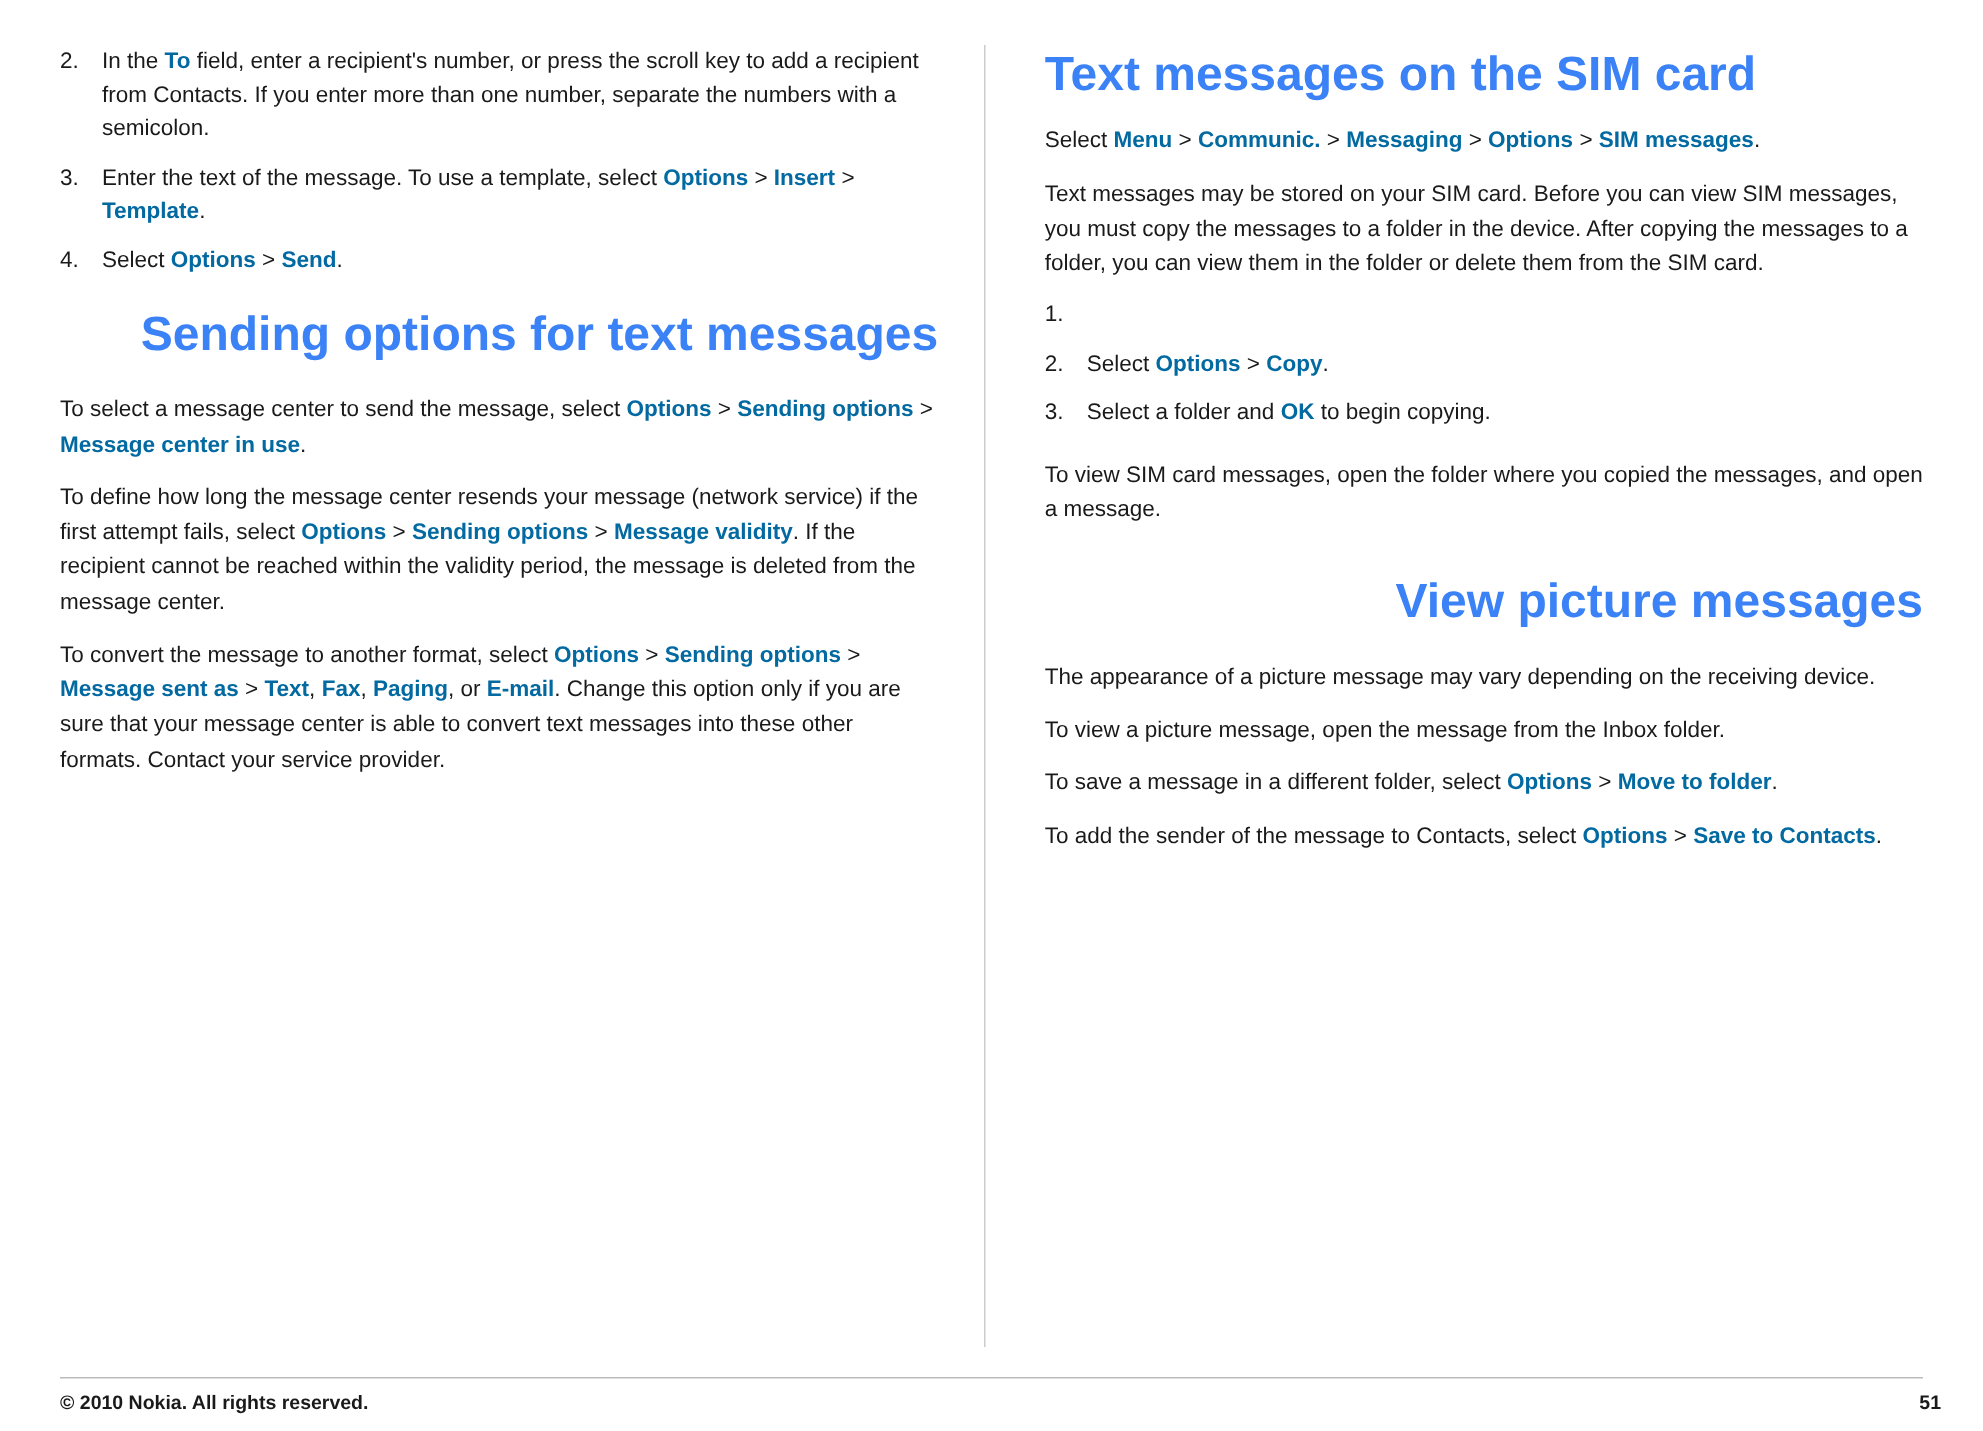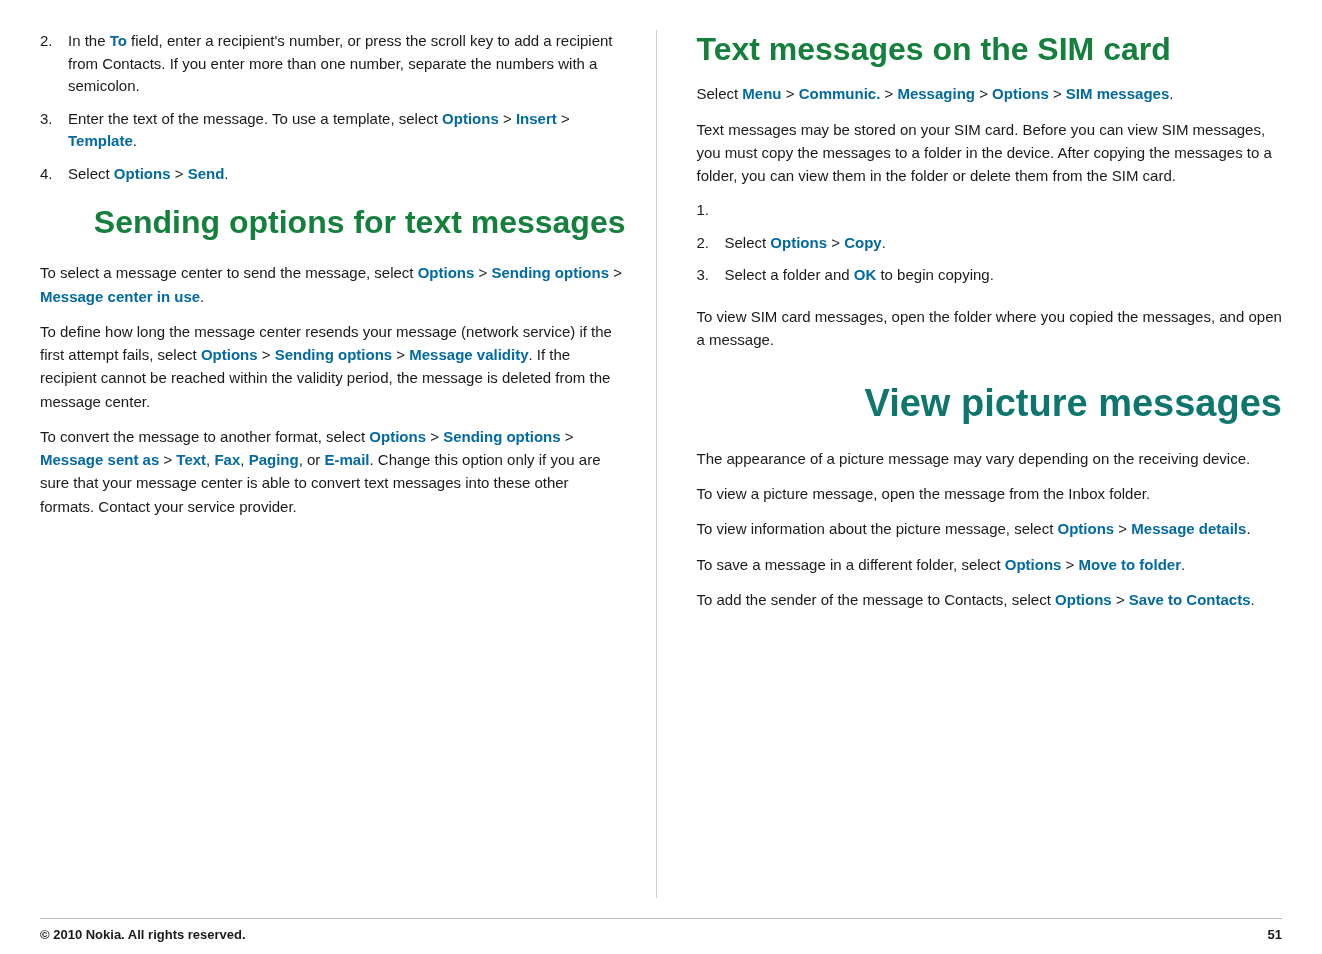--- a/index.html
+++ b/index.html
@@ -42,39 +42,39 @@
       margin-bottom: 10px;
       line-height: 1.5;
     }
     .numbered-list li .num {
       min-width: 28px;
       font-weight: normal;
     }
     .section-title {
       font-size: 32px;
       font-weight: bold;
-      color: #15803d;
+      color: #3b82f6;
       margin-bottom: 14px;
       line-height: 1.2;
     }
     .section-title-sm {
-      font-size: 38px;
+      font-size: 32px;
       font-weight: bold;
-      color: #0f766e;
+      color: #3b82f6;
       margin-bottom: 10px;
       line-height: 1.2;
     }
     p {
       line-height: 1.55;
       margin-bottom: 12px;
     }
     .footer {
       display: flex;
       justify-content: space-between;
-      padding: 8px 40px 12px 40px;
+      padding: 8px 28px 12px 40px;
       font-size: 13px;
       font-weight: bold;
       color: #1a1a1a;
       border-top: none;
     }
     .divider {
       height: 1px;
       background: #bbb;
       margin: 0 40px;
     }
@@ -143,23 +143,20 @@
         </li>
       </ul>
       <p>To view SIM card messages, open the folder where you copied the messages, and open a message.</p>
     </div>
 
     <div>
       <h2 class="section-title-sm section-gap">View picture messages</h2>
       <p>The appearance of a picture message may vary depending on the receiving device.</p>
       <p>To view a picture message, open the message from the Inbox folder.</p>
       <p>
-        To view information about the picture message, select <span class="link">Options</span> &gt; <span class="link">Message details</span>.
-      </p>
-      <p>
         To save a message in a different folder, select <span class="link">Options</span> &gt; <span class="link">Move to folder</span>.
       </p>
       <p>
         To add the sender of the message to Contacts, select <span class="link">Options</span> &gt; <span class="link">Save to Contacts</span>.
       </p>
     </div>
   </div>
 </div>
 
 <div class="divider"></div>

